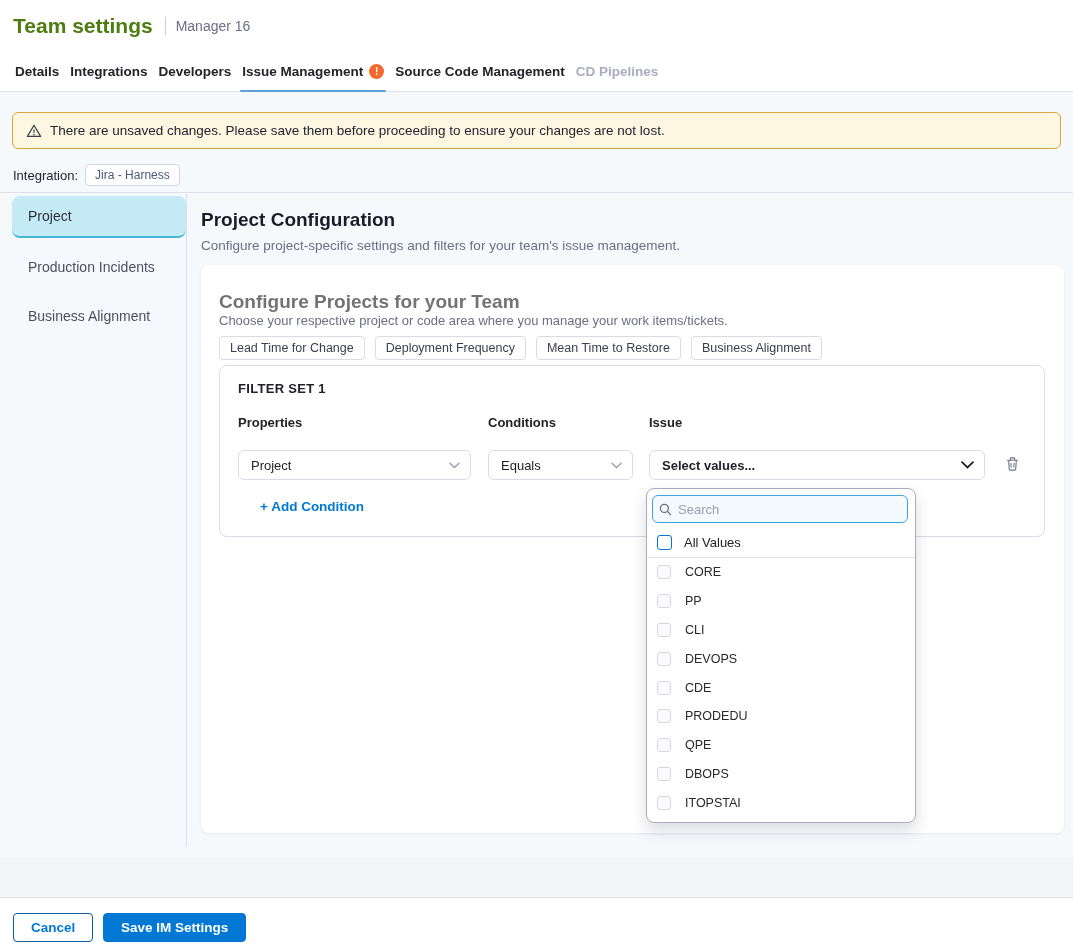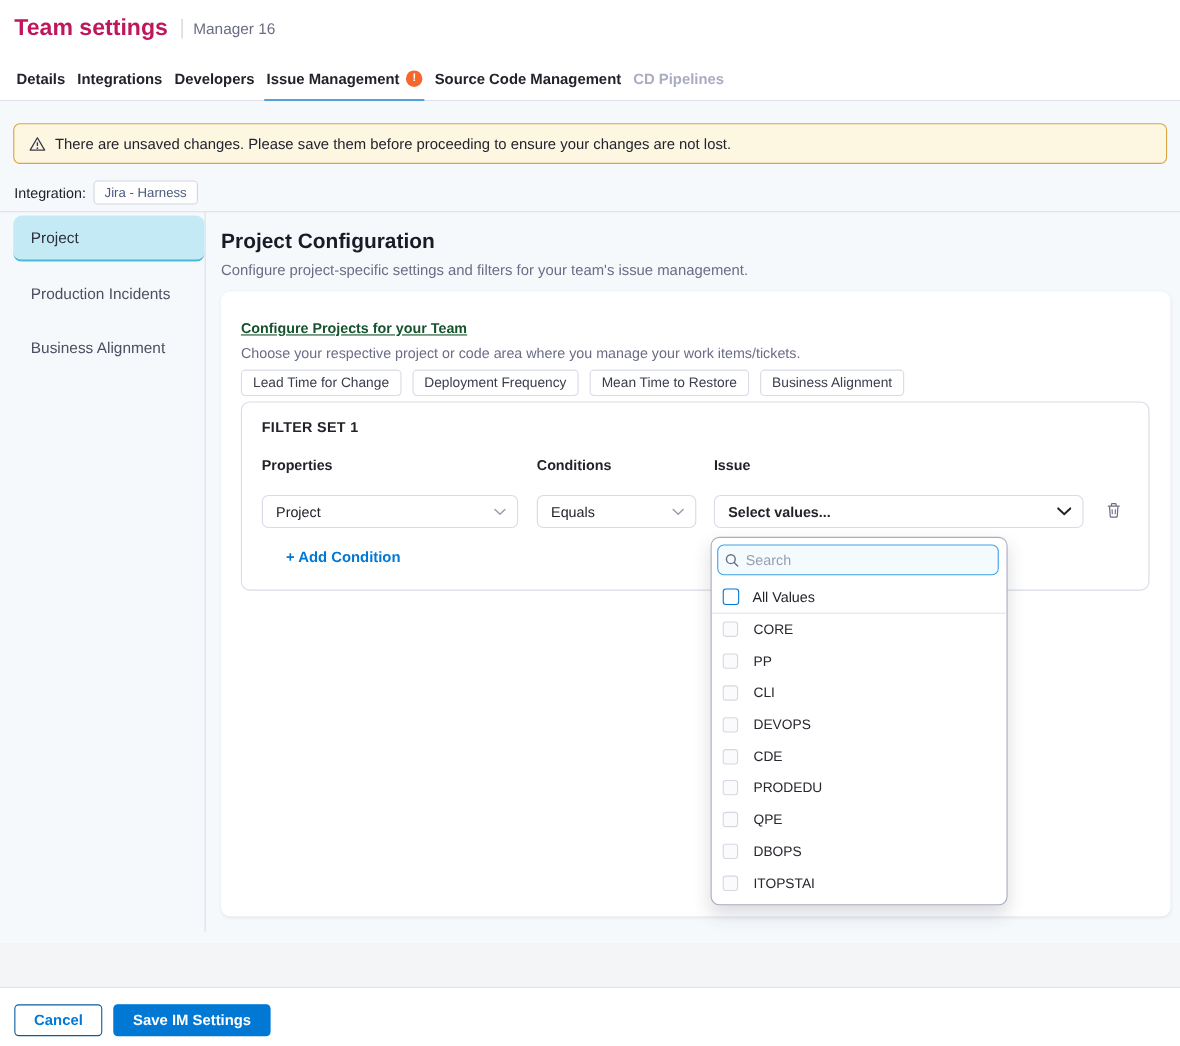--- a/index.html
+++ b/index.html
@@ -4,21 +4,21 @@
 <style>
   * { margin:0; padding:0; box-sizing:border-box; }
   html,body { width:1073px; height:951px; }
   body {
     font-family:"Liberation Sans","DejaVu Sans",sans-serif;
     background:#ffffff; color:#1b1b28; position:relative; overflow:hidden;
   }
 
   
   .header { position:absolute; top:0; left:0; width:1073px; height:52px; background:#fff; display:flex; align-items:center; padding-left:13px; }
-  .page-title { font-size:21px; font-weight:700; color:#be185d; }
+  .page-title { font-size:21px; font-weight:700; color:#4d7c0f; }
   .title-sep { width:1px; height:18px; background:#c9cbd6; margin:0 10px 0 12px; }
   .page-subtitle { font-size:14px; color:#6b6d85; }
 
   
   .tabbar { position:absolute; top:52px; left:0; width:1073px; height:40px; background:#fff; border-bottom:1px solid #dcdee8; display:flex; align-items:stretch; padding:0 13px; gap:7px; }
   .tab { position:relative; display:flex; align-items:center; gap:6px; font-size:13.5px; font-weight:600; color:#22222a; cursor:pointer; padding:0 2px; }
   .tab.active::after { content:""; position:absolute; left:0; right:0; bottom:-1px; height:2px; background:#57a0d9; border-radius:2px; }
   .tab.disabled { color:#aaacbf;align-items:center; }
   .tab-badge { width:15px; height:15px; border-radius:50%; background:#f6672d; color:#fff; font-size:10px; font-weight:700; display:flex; align-items:center; justify-content:center; line-height:1; }
 
@@ -41,21 +41,21 @@
   
   .side-item-active { position:absolute; top:196px; left:12px; width:174px; height:42px; background:#c4ebf5; border-bottom:2px solid #47b8d6; border-radius:8px; display:flex; align-items:center; padding-left:16px; font-size:14px; color:#2d2f3c; cursor:pointer; }
   .side-item { position:absolute; left:28px; font-size:14px; color:#4d4f61; cursor:pointer; }
 
   
   .main-title { position:absolute; top:209px; left:201px; font-size:19px; font-weight:700; color:#1b1b28; }
   .main-sub { position:absolute; top:238px; left:201px; font-size:13.5px; color:#6b6d85; }
 
   
   .card { position:absolute; top:265px; left:201px; width:863px; height:568px; background:#fff; border-radius:8px; box-shadow:0 1px 3px rgba(40,41,61,0.08); }
-  .card-title { position:absolute; top:26px; left:18px; font-size:13px; font-weight:700; color:#14532d;text-decoration:underline; }
+  .card-title { position:absolute; top:26px; left:18px; font-size:19px; font-weight:700; color:#737373; }
   .card-sub { position:absolute; top:48px; left:18px; font-size:13px; color:#6b6d85; }
   .chips { position:absolute; top:71px; left:18px; display:flex; gap:10px; }
   .chip { font-size:12.5px; font-weight:500; color:#3b3d4d; background:#fff; border:1px solid #d9dbe5; border-radius:4px; padding:4px 10px; }
 
   
   .filterbox { position:absolute; top:100px; left:18px; width:826px; height:172px; border:1px solid #d9dbe5; border-radius:8px; }
   .fs-title { position:absolute; top:15px; left:18px; font-size:13px; font-weight:700; letter-spacing:.3px; color:#22222a; }
   .col-label { position:absolute; top:49px; font-size:13px; font-weight:700; color:#22222a; }
   .col-props { left:18px; } .col-conds { left:268px; } .col-value { left:429px; }
 

